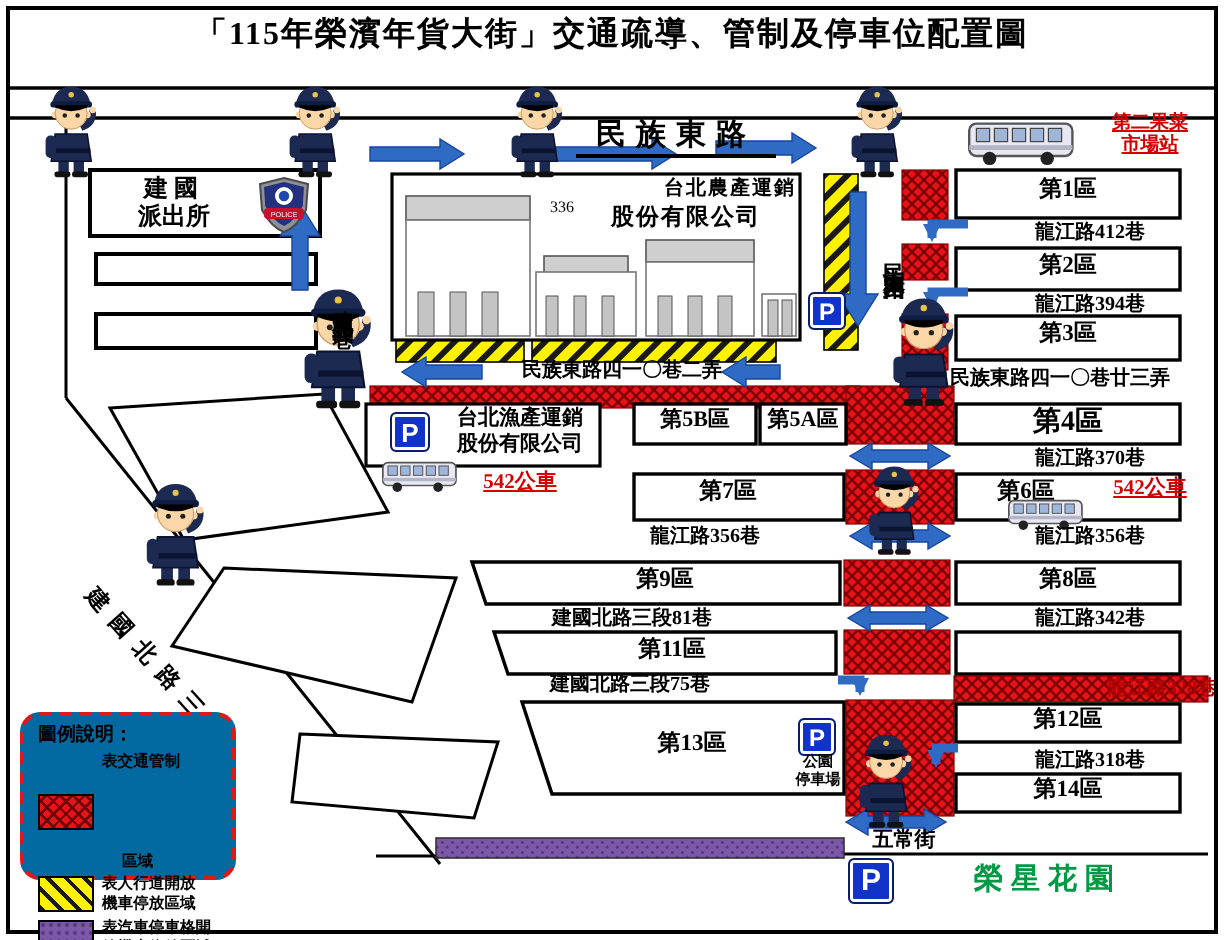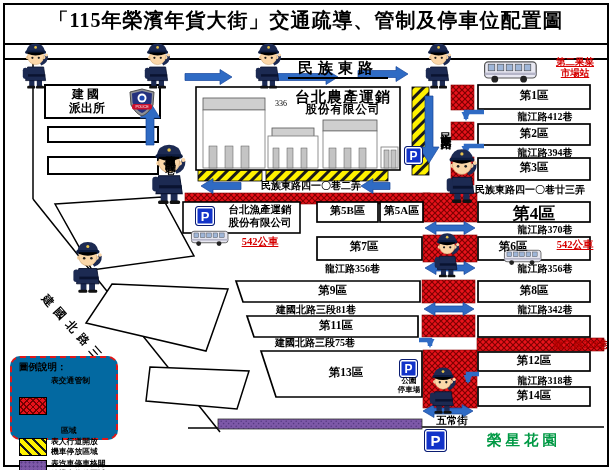--- a/index.html
+++ b/index.html
@@ -1,21 +1,21 @@
 <!DOCTYPE html>
 <html><head>
 <meta charset="utf-8">
 <style>
   html,body{margin:0;padding:0;background:#888;}
   .stage{position:relative;width:612px;height:470px;background:#fff;overflow:hidden;
          font-family:"Liberation Serif","DejaVu Serif",serif;}
   .frame{position:absolute;left:3px;top:3px;right:3px;bottom:3px;border:2px solid #000;pointer-events:none;}
   svg.layer{position:absolute;left:0;top:0;}
   .t{position:absolute;font-weight:700;color:#000;text-align:center;line-height:1.12;white-space:nowrap;}
-  .title{left:20px;top:9px;width:572px;font-size:20px;letter-spacing:1px;}
+  .title{left:20px;top:9px;width:572px;font-size:16px;letter-spacing:1px;}
   .underl{border-bottom:2px solid #000;}
   .redu{color:#d60000;text-decoration:underline;}
   .green{color:#009944;}
   .vert{writing-mode:vertical-rl;text-orientation:upright;}
   .pic{position:absolute;background:#1233c9;border:1px solid #0a1c70;border-radius:3px;color:#fff;
        font-family:"Liberation Sans",sans-serif;font-weight:700;display:flex;align-items:center;
        justify-content:center;box-shadow:inset 0 0 0 1.5px #fff;}
   .legend{position:absolute;left:10px;top:356px;width:108px;height:84px;background:#0369a1;
           border:2px dashed #e11818;border-radius:10px;padding:3px 0 0 7px;box-sizing:border-box;z-index:5;}
   .legend .lt{font-size:9.5px;font-weight:700;}
@@ -233,35 +233,35 @@
 <div class="t vert" style="left:161px;top:84px;width:15px;height:136px;font-size:10.5px;letter-spacing:1px;">建國北路三段一一二巷</div>
 
 <div class="t vert" style="left:436px;top:87px;width:16px;height:82px;font-size:11px;letter-spacing:2px;">民族東路四</div>
 
 <div class="t" style="left:40px;top:282px;width:132px;font-size:11.5px;letter-spacing:6px;
      transform:rotate(48deg);transform-origin:left top;">建國北路三段</div>
 
 <div class="t" style="left:48px;top:88px;width:78px;font-size:12px;letter-spacing:3px;">建國</div>
 <div class="t" style="left:48px;top:102px;width:78px;font-size:12px;">派出所</div>
 
-<div class="t" style="left:288px;top:89px;width:110px;font-size:15px;letter-spacing:1px;">台北農產運銷</div>
+<div class="t" style="left:288px;top:89px;width:110px;font-size:10px;letter-spacing:1px;text-align:right;">台北農產運銷</div>
 <div class="t" style="left:288px;top:103px;width:110px;font-size:11.5px;letter-spacing:1px;">股份有限公司</div>
 <div class="t" style="left:272px;top:100px;width:18px;font-size:8px;font-weight:400;">336</div>
 
 <div class="t" style="left:219px;top:204px;width:82px;font-size:10.5px;">台北漁產運銷</div>
 <div class="t" style="left:219px;top:217px;width:82px;font-size:10.5px;">股份有限公司</div>
 <div class="t redu" style="left:234px;top:236px;width:52px;font-size:10.5px;">542公車</div>
 
 <div class="t redu" style="left:546px;top:57px;width:58px;font-size:9.5px;">第二果菜</div>
 <div class="t redu" style="left:550px;top:68px;width:50px;font-size:9.5px;">市場站</div>
 
 <div class="t" style="left:478px;top:89px;width:112px;font-size:11.5px;">第1區</div>
 <div class="t" style="left:478px;top:127px;width:112px;font-size:11.5px;">第2區</div>
 <div class="t" style="left:478px;top:161px;width:112px;font-size:11.5px;">第3區</div>
-<div class="t" style="left:478px;top:204px;width:112px;font-size:17px;">第4區</div>
+<div class="t" style="left:478px;top:204px;width:112px;font-size:14px;">第4區</div>
 <div class="t" style="left:317px;top:204px;width:61px;font-size:11px;">第5B區</div>
 <div class="t" style="left:380px;top:204px;width:43px;font-size:11px;">第5A區</div>
 <div class="t" style="left:480px;top:240px;width:66px;font-size:11.5px;">第6區</div>
 <div class="t redu" style="left:547px;top:239px;width:56px;font-size:10.5px;">542公車</div>
 <div class="t" style="left:317px;top:240px;width:94px;font-size:11.5px;">第7區</div>
 <div class="t" style="left:478px;top:284px;width:112px;font-size:11.5px;">第8區</div>
 <div class="t" style="left:245px;top:284px;width:175px;font-size:11.5px;">第9區</div>
 <div class="t" style="left:254px;top:319px;width:164px;font-size:11.5px;">第11區</div>
 <div class="t" style="left:478px;top:354px;width:112px;font-size:11.5px;">第12區</div>
 <div class="t" style="left:292px;top:366px;width:108px;font-size:11.5px;">第13區</div>

